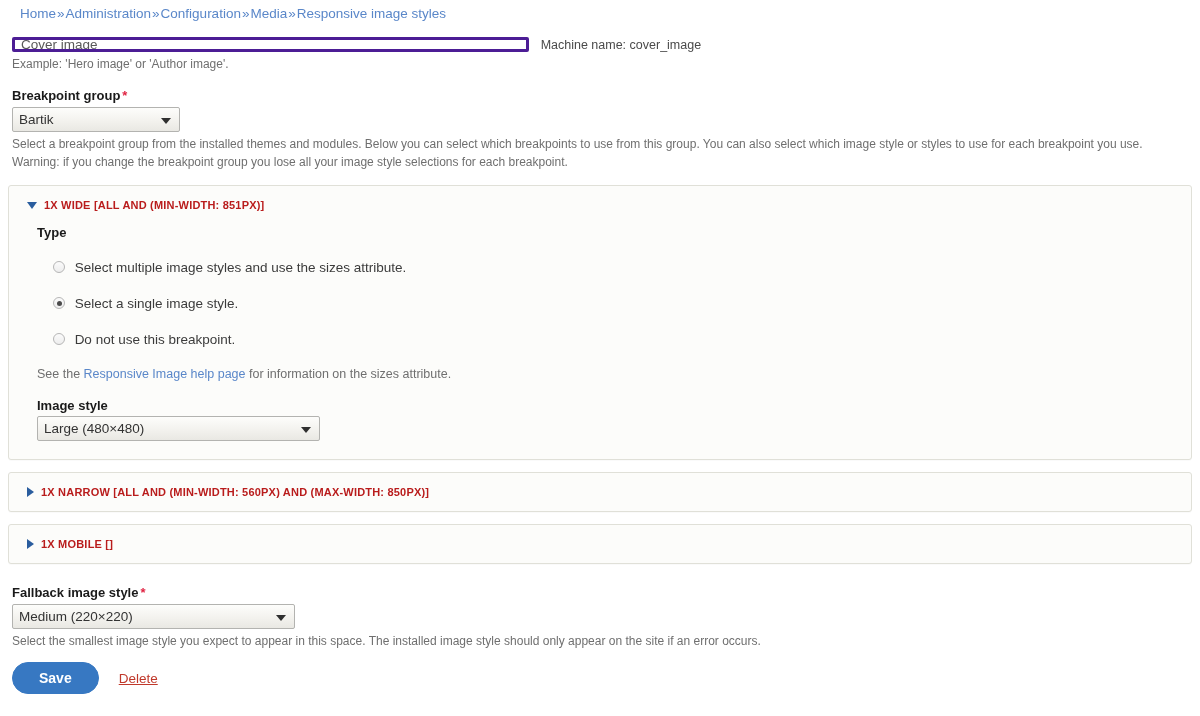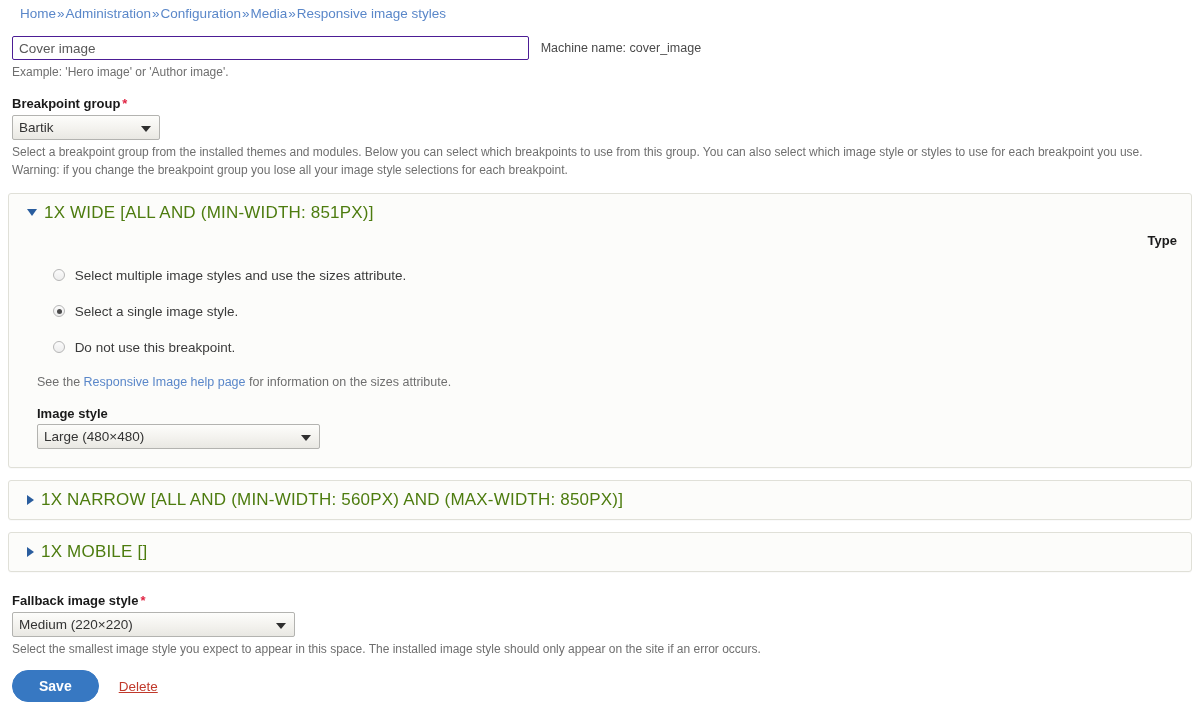--- a/index.html
+++ b/index.html
@@ -51,22 +51,22 @@
   }
   .desc {
     font-size: 12px;
     color: #6f6f6f;
     line-height: 18px;
     margin: 3px 0 0 0;
   }
 
   .textfield {
     width: 517px;
-    height: 24px;
-    border: 1px solid #4c1d95;
+    height: 15px;
+    border: 3px solid #4c1d95;
     border-radius: 2px;
     background: #fff;
     font-family: "Liberation Sans", sans-serif;
     font-size: 13.5px;
     color: #595959;
     padding: 2px 6px;
     outline: none;
     vertical-align: middle;
   }
   .machine-name {
@@ -102,38 +102,38 @@
     position: absolute;
     right: 9px;
     top: 50%;
     margin-top: -2px;
     width: 0; height: 0;
     border-left: 5px solid transparent;
     border-right: 5px solid transparent;
     border-top: 6px solid #2f2f2f;
     pointer-events: none;
   }
-  .sel-bpgroup { width: 148px; }
+  .sel-bpgroup { width: 168px; }
   .sel-imgstyle { width: 283px; }
   .sel-fallback { width: 283px; }
 
   
   .details {
     border: 1px solid #e0e0d8;
     border-radius: 3px;
     background: #fcfcfa;
     margin: 0 0 12px 0;
     box-shadow: 0 1px 0 rgba(0,0,0,0.02);
   }
   .details-summary {
     padding: 11px 14px 11px 18px;
-    font-weight: normal;
-    font-size: 17px;
+    font-weight: bold;
+    font-size: 11px;
     letter-spacing: 0.2px;
-    color: #4d7c0f;
+    color: #b91c1c;
     cursor: pointer;
     user-select: none;
     line-height: 16px;
   }
   .tri {
     display: inline-block;
     width: 0; height: 0;
     margin-right: 7px;
     vertical-align: middle;
     position: relative;
@@ -153,21 +153,20 @@
     padding: 0 14px 18px 28px;
   }
 
   
   .radios-label {
     font-weight: bold;
     font-size: 13px;
     color: #1a1a1a;
     margin: 0 0 2px 0;
     line-height: 18px;
-    text-align: right;
   }
   .radio-row {
     display: block;
     line-height: 20px;
     margin: 16px;
     white-space: nowrap;
   }
   .radio-row input[type=radio] {
     -webkit-appearance: none;
     -moz-appearance: none;

